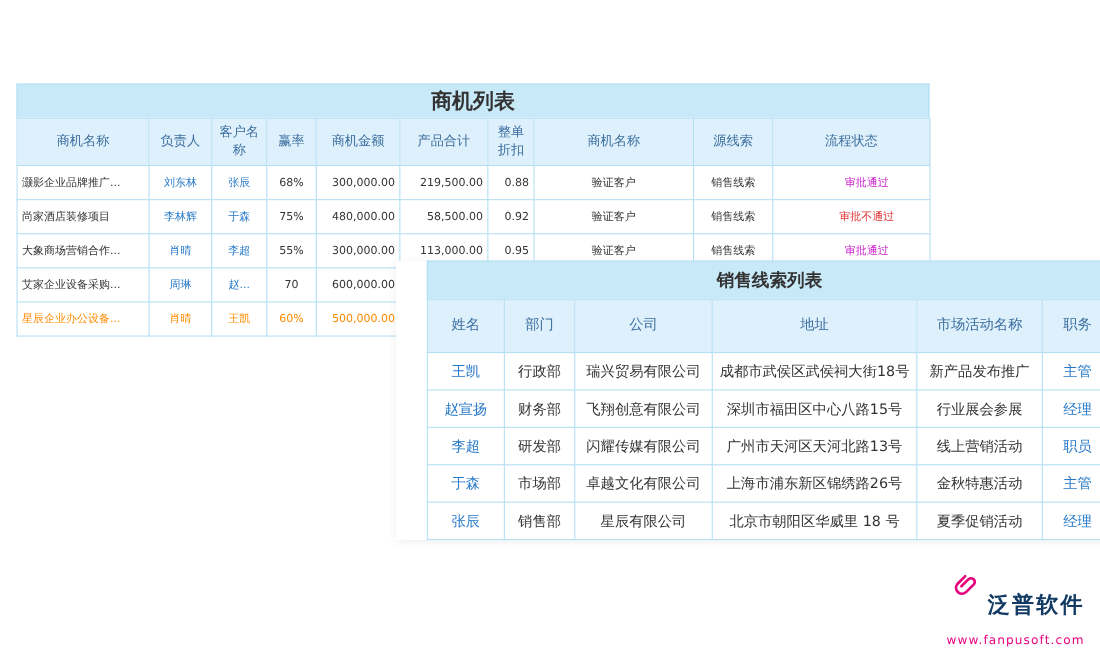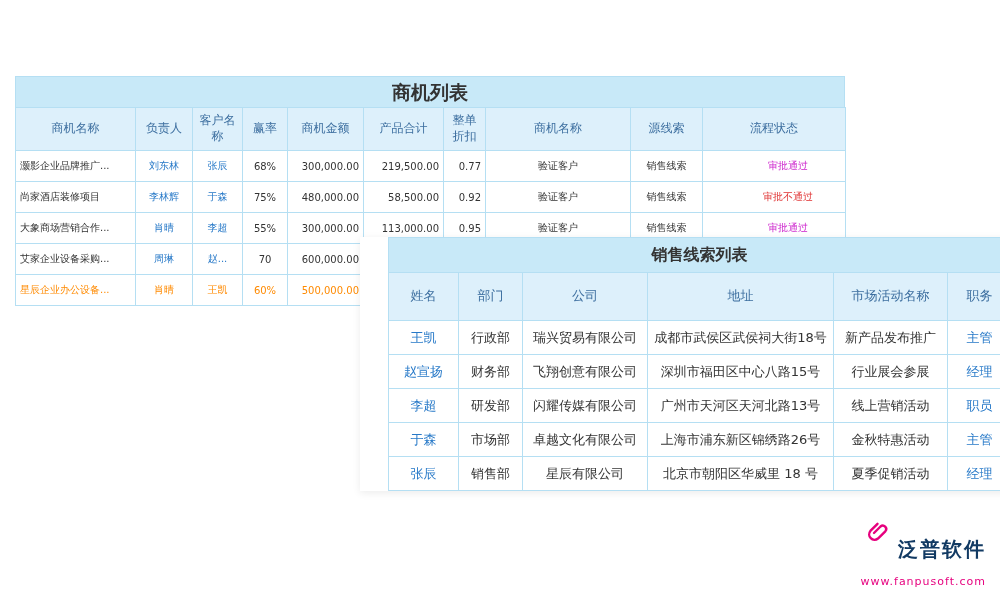--- a/index.html
+++ b/index.html
@@ -79,21 +79,21 @@
         </tr>
       </thead>
     <tbody>
         <tr>
           <td class="name">灏影企业品牌推广...</td>
           <td class="link">刘东林</td>
           <td class="link">张辰</td>
           <td>68%</td>
           <td class="amount">300,000.00</td>
           <td class="amount">219,500.00</td>
-          <td class="amount">0.77</td>
+          <td class="amount">0.88</td>
           <td>验证客户</td>
           <td>销售线索</td>
           <td class="status pass">审批通过</td>
         </tr>
         <tr>
           <td class="name">尚家酒店装修项目</td>
           <td class="link">李林辉</td>
           <td class="link">于森</td>
           <td>75%</td>
           <td class="amount">480,000.00</td>

